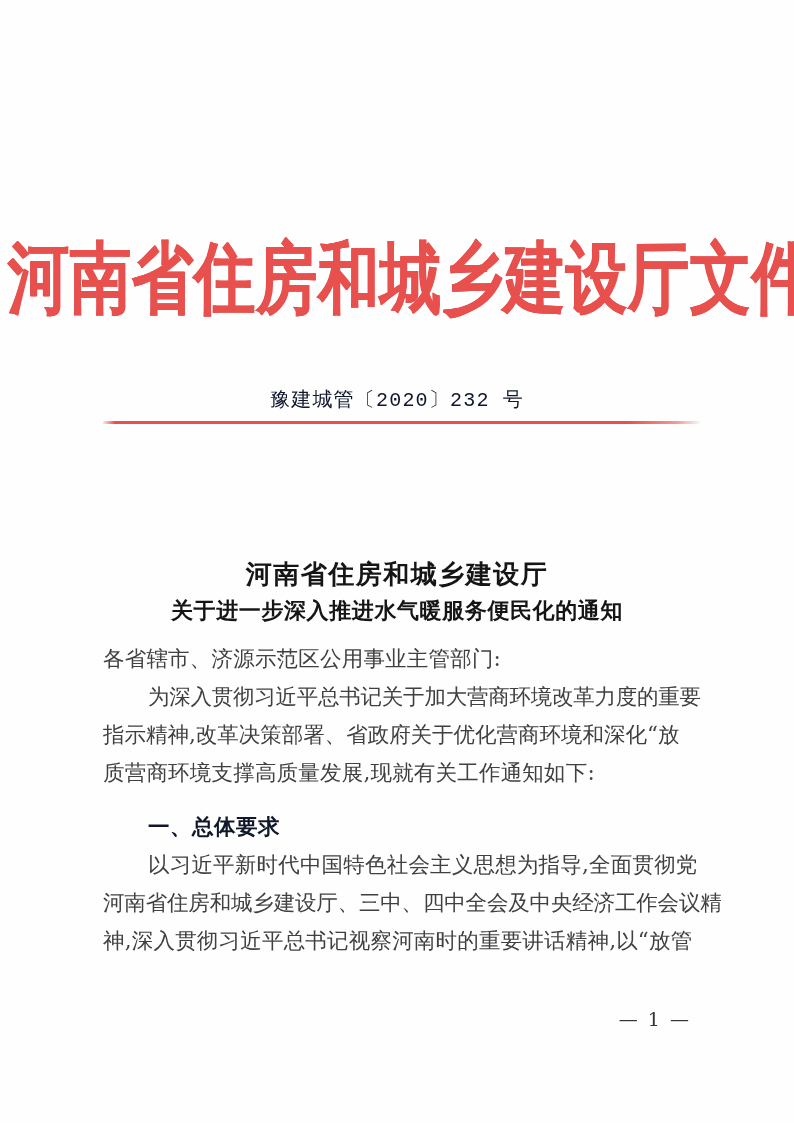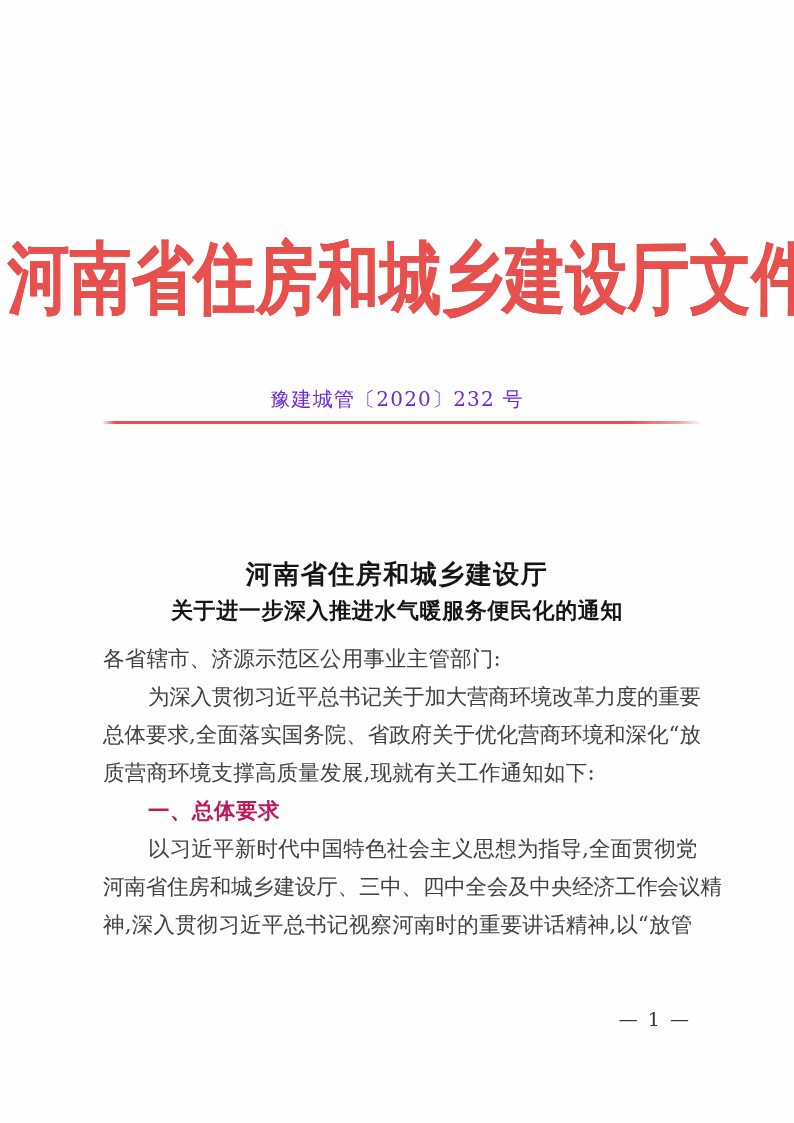--- a/index.html
+++ b/index.html
@@ -48,22 +48,23 @@
 
   
   .doc-number {
     position: absolute;
     left: 0;
     right: 0;
     top: 386px;
     text-align: center;
     font-size: 20px;
     letter-spacing: 1.2px;
-    color: #6d28d9;
+    color: #0f172a;
     white-space: nowrap;
+    font-family: Liberation Mono, monospace;
   }
 
   
   .red-rule {
     position: absolute;
     left: 103px;
     width: 597px;
     top: 421px;
     height: 2.6px;
     background: linear-gradient(
@@ -110,23 +111,24 @@
   }
   .body-line.indent {
     text-indent: 45px;
   }
   .section-heading {
     font-family: "DejaVu Sans", "Liberation Sans", sans-serif;
     font-weight: 700;
     font-size: 21.5px;
     line-height: 38px;
     letter-spacing: 0.5px;
-    color: #be185d;
+    color: #0f172a;
     text-indent: 45px;
     white-space: nowrap;
+    margin-top: 16px;
   }
 
   
   .footer {
     position: absolute;
     right: 103px;
     top: 1008px;
     font-size: 19px;
     letter-spacing: 2px;
     color: #333333;
@@ -149,21 +151,21 @@
   <div class="title-block">
     <div class="title-line title-line-1">河南省住房和城乡建设厅</div>
     <div class="title-line title-line-2">关于进一步深入推进水气暖服务便民化的通知</div>
   </div>
 
   <div class="body-block">
 
     <div class="body-line">各省辖市、济源示范区公用事业主管部门:</div>
 
     <div class="body-line indent" style="letter-spacing: -0.24px;">为深入贯彻习近平总书记关于加大营商环境改革力度的重要</div>
-    <div class="body-line" style="letter-spacing: -0.0142857px;">总体要求,全面落实国务院、省政府关于优化营商环境和深化“放</div>
+    <div class="body-line" style="letter-spacing: -0.0142857px;">指示精神,改革决策部署、省政府关于优化营商环境和深化“放</div>
     <div class="body-line">质营商环境支撑高质量发展,现就有关工作通知如下:</div>
 
     <div class="section-heading">一、总体要求</div>
 
     <div class="body-line indent" style="letter-spacing: 0.2px;">以习近平新时代中国特色社会主义思想为指导,全面贯彻党</div>
     <div class="body-line" style="letter-spacing: -0.17037px;">河南省住房和城乡建设厅、三中、四中全会及中央经济工作会议精</div>
     <div class="body-line">神,深入贯彻习近平总书记视察河南时的重要讲话精神,以“放管</div>
   </div>
 
   <div class="footer">— 1 —</div>

